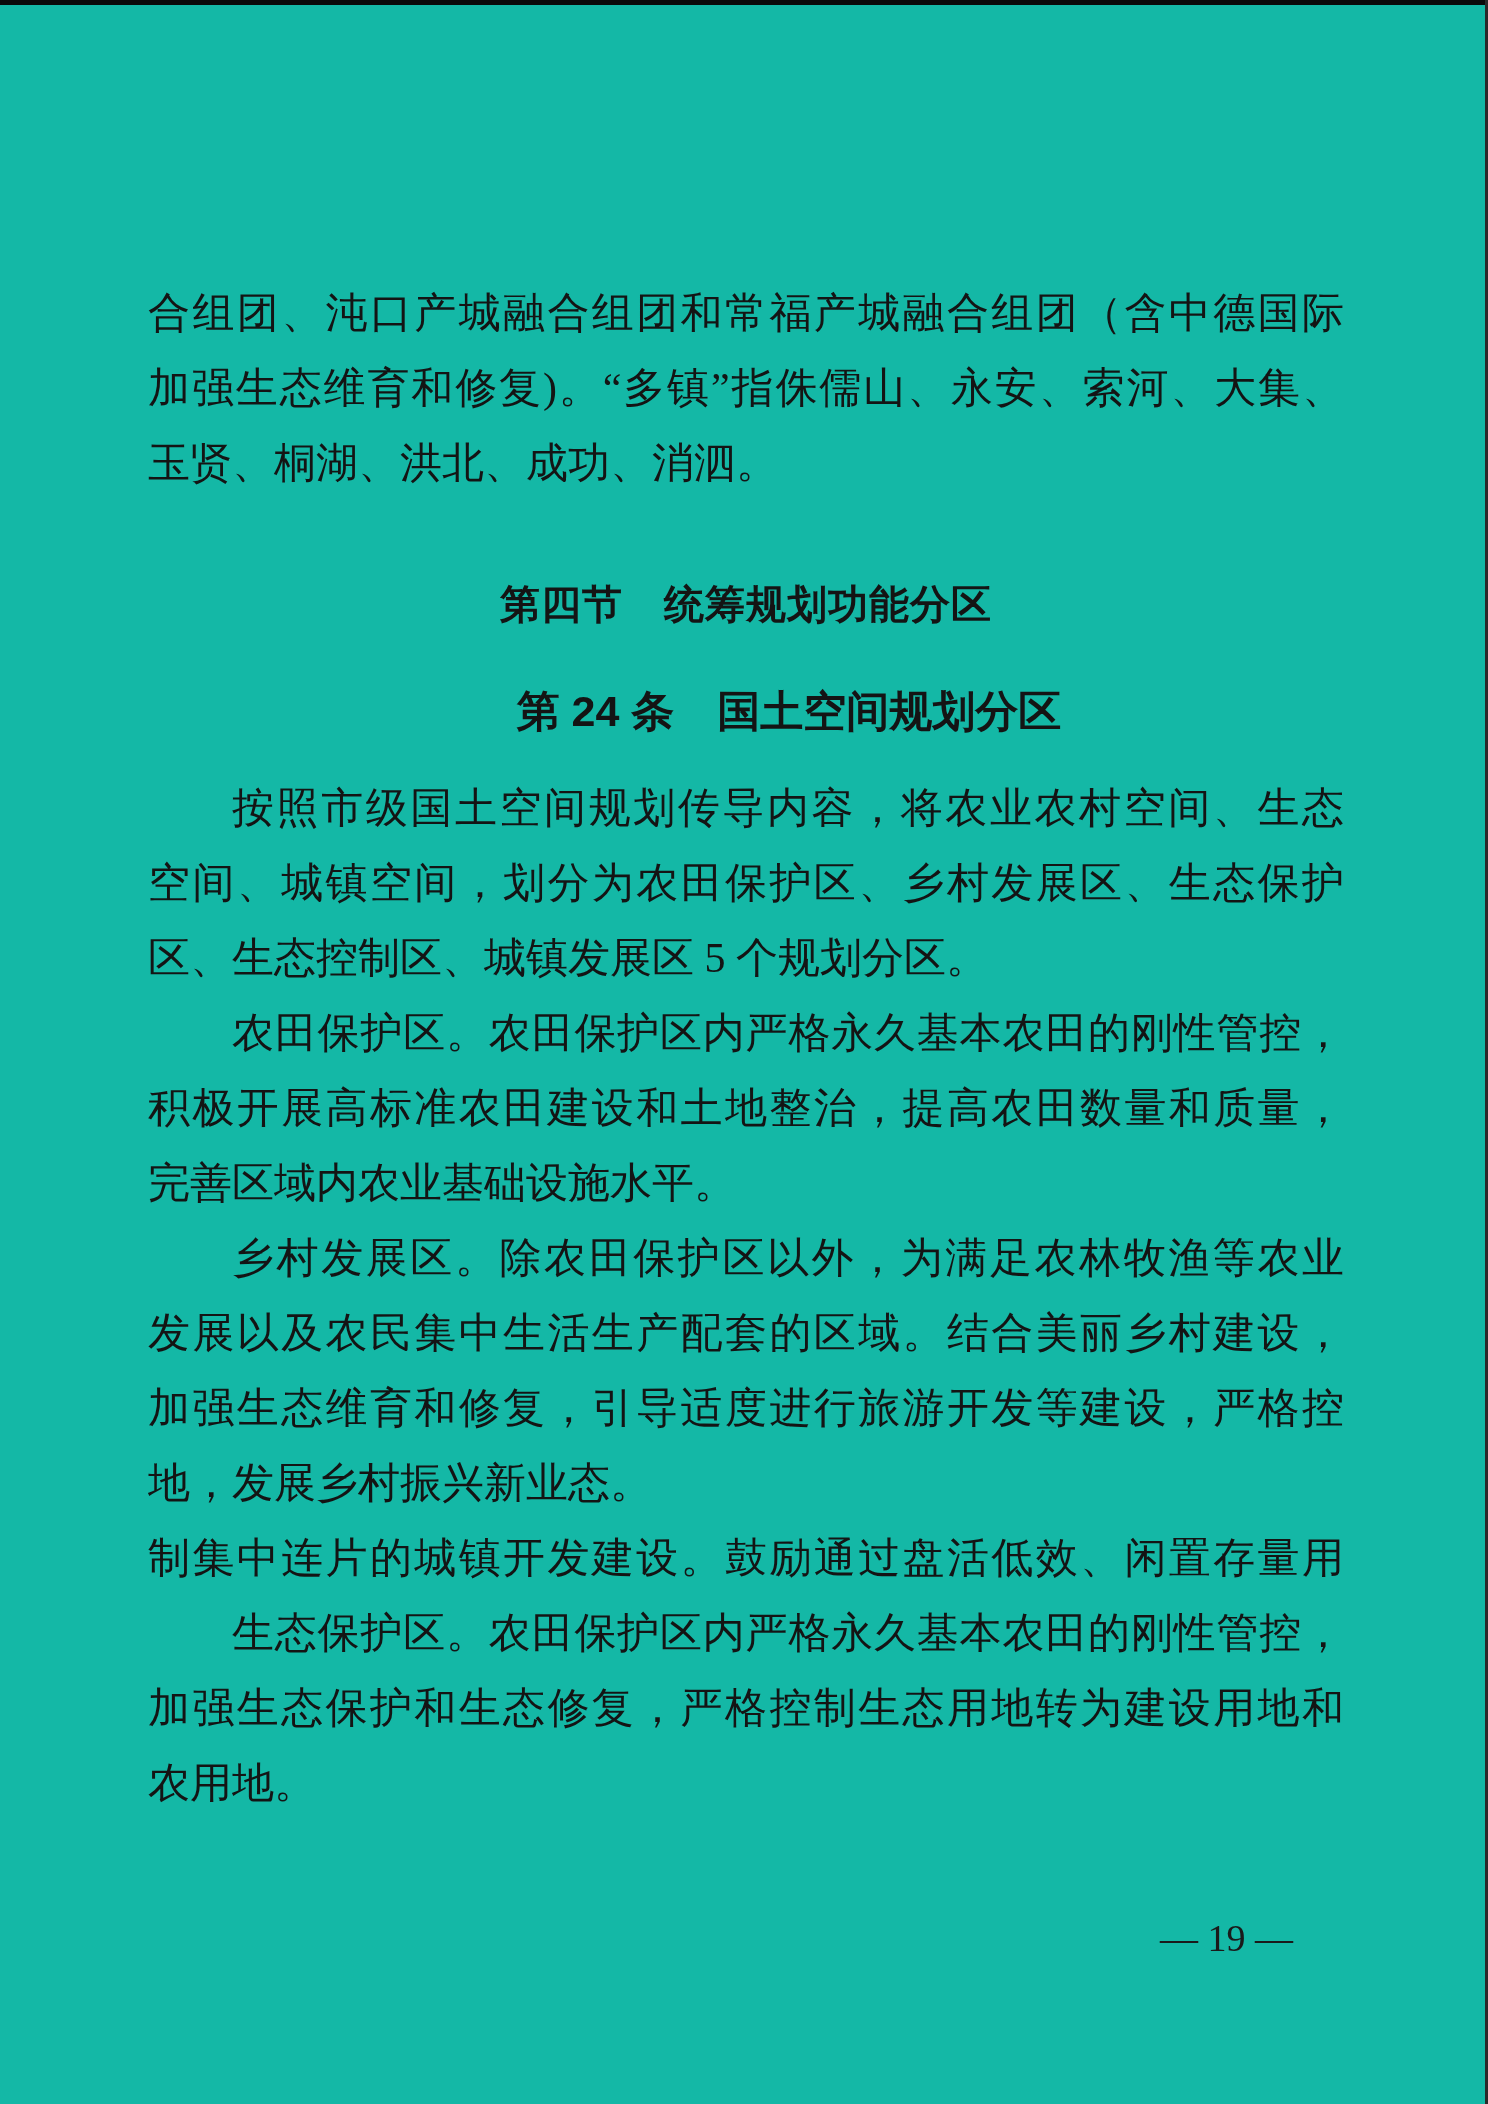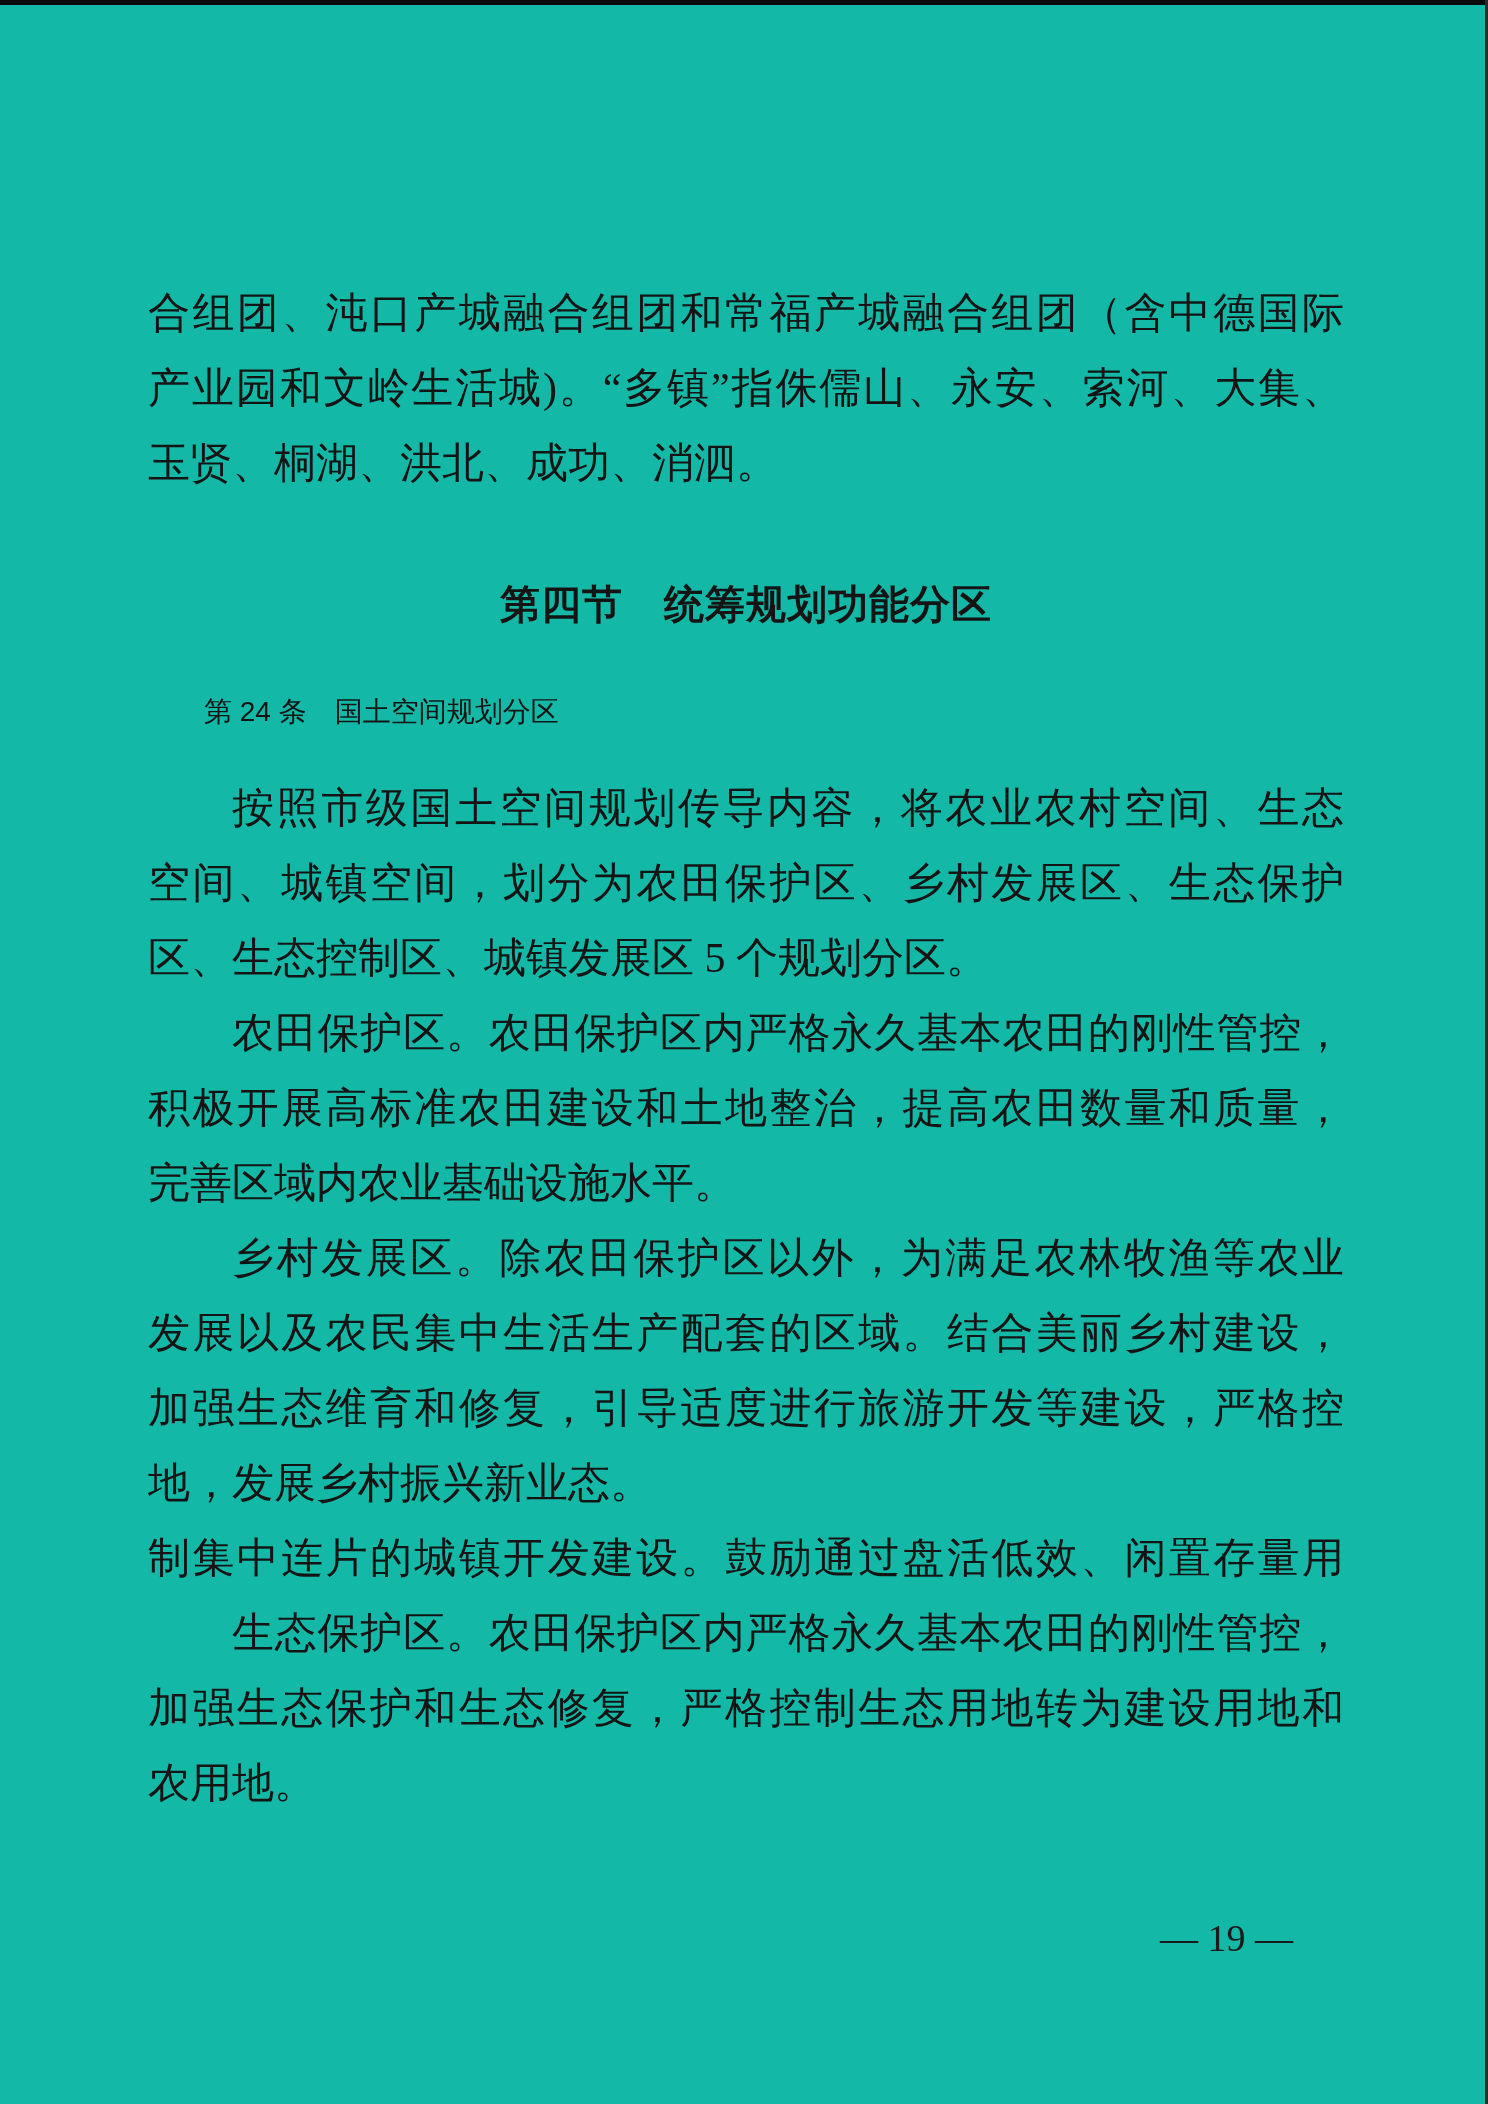--- a/index.html
+++ b/index.html
@@ -53,22 +53,23 @@
     font-size: 40px;
     letter-spacing: 1px;
   }
   .heading-article {
     margin-top: 32px;
     margin-bottom: 22px;
     height: 75px;
     line-height: 75px;
     text-indent: 2em;
     font-family: "Liberation Sans", sans-serif;
-    font-weight: 400;
-    font-size: 28px;
+    font-weight: 700;
+    font-size: 43px;
+    text-align: center;
   }
   .paragraph { margin: 0; }
   .page-number {
     position: absolute;
     top: 1908px;
     right: 195px;
     height: 60px;
     line-height: 60px;
     font-size: 38px;
     color: #1a1a1a;
@@ -78,21 +79,21 @@
 </head>
 <body>
 
 <div class="page">
   <div class="top-edge"></div>
   <div class="right-edge"></div>
 
   <main class="doc-body">
       <div class="paragraph">
         <div class="line just">合组团、沌口产城融合组团和常福产城融合组团（含中德国际</div>
-        <div class="line just">产业园和文岭生活城)。“多镇”指侏儒山、永安、索河、大集、</div>
+        <div class="line just">加强生态维育和修复)。“多镇”指侏儒山、永安、索河、大集、</div>
         <div class="line">玉贤、桐湖、洪北、成功、消泗。</div>
       </div>
       <div class="heading-center">第四节　统筹规划功能分区</div>
       <div class="heading-article">第 24 条　国土空间规划分区</div>
       <div class="paragraph">
         <div class="line just first">按照市级国土空间规划传导内容，将农业农村空间、生态</div>
         <div class="line just">空间、城镇空间，划分为农田保护区、乡村发展区、生态保护</div>
         <div class="line">区、生态控制区、城镇发展区 5 个规划分区。</div>
       </div>
       <div class="paragraph">

